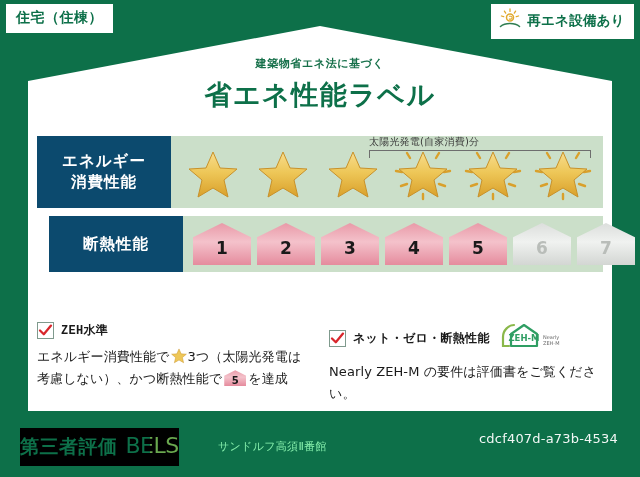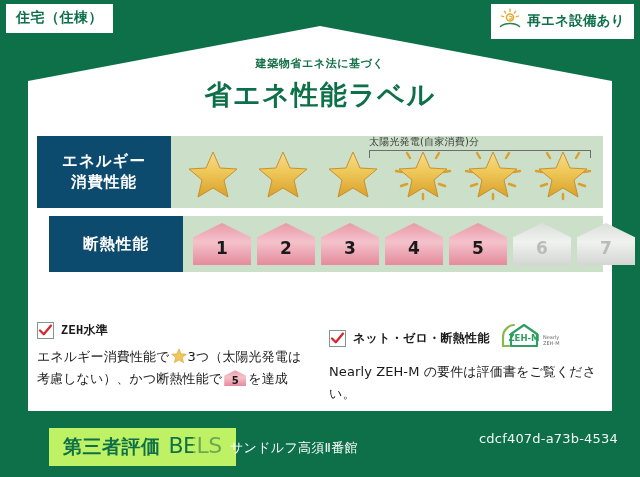--- a/index.html
+++ b/index.html
@@ -237,47 +237,46 @@
   
   #footer {
     position: absolute;
     left: 0; right: 0; bottom: 0;
     height: 62px;
     z-index: 5;
   }
   #bels-badge {
     position: absolute;
     left: 20px; top: 13px;
-    background: #bef264;
-    padding: 5px 14px 6px;
+    background: #000000;
+    padding: 5px 0 6px;
     display: flex;
     align-items: baseline;
     gap: 8px;
-    margin-left: 29px;
   }
   #bels-jp {
     font-size: 19px;
     font-weight: bold;
     color: #0d7049;
     letter-spacing: .5px;
   }
   #bels-en {
     font-size: 22px;
     font-weight: normal;
     letter-spacing: -.5px;
     background: linear-gradient(90deg,#0d7049 0%,#0d7049 45%,#6aa84f 46%,#6aa84f 100%);
     -webkit-background-clip: text;
     background-clip: text;
     color: transparent;
   }
   #building-name {
     position: absolute;
-    left: 230px; top: 24px;
-    color: #ffffff;
-    font-size: 13px;
+    left: 218px; top: 24px;
+    color: #86efac;
+    font-size: 11px;
     letter-spacing: .3px;
   }
   #eval-block {
     position: absolute;
     right: 22px; top: 12px;
     text-align: right;
     color: #ffffff;
   }
   #eval-date { font-size: 14px; letter-spacing: .3px; }
   #eval-id { font-size: 13px; margin-top: 4px; letter-spacing: .2px; opacity: .95; }

